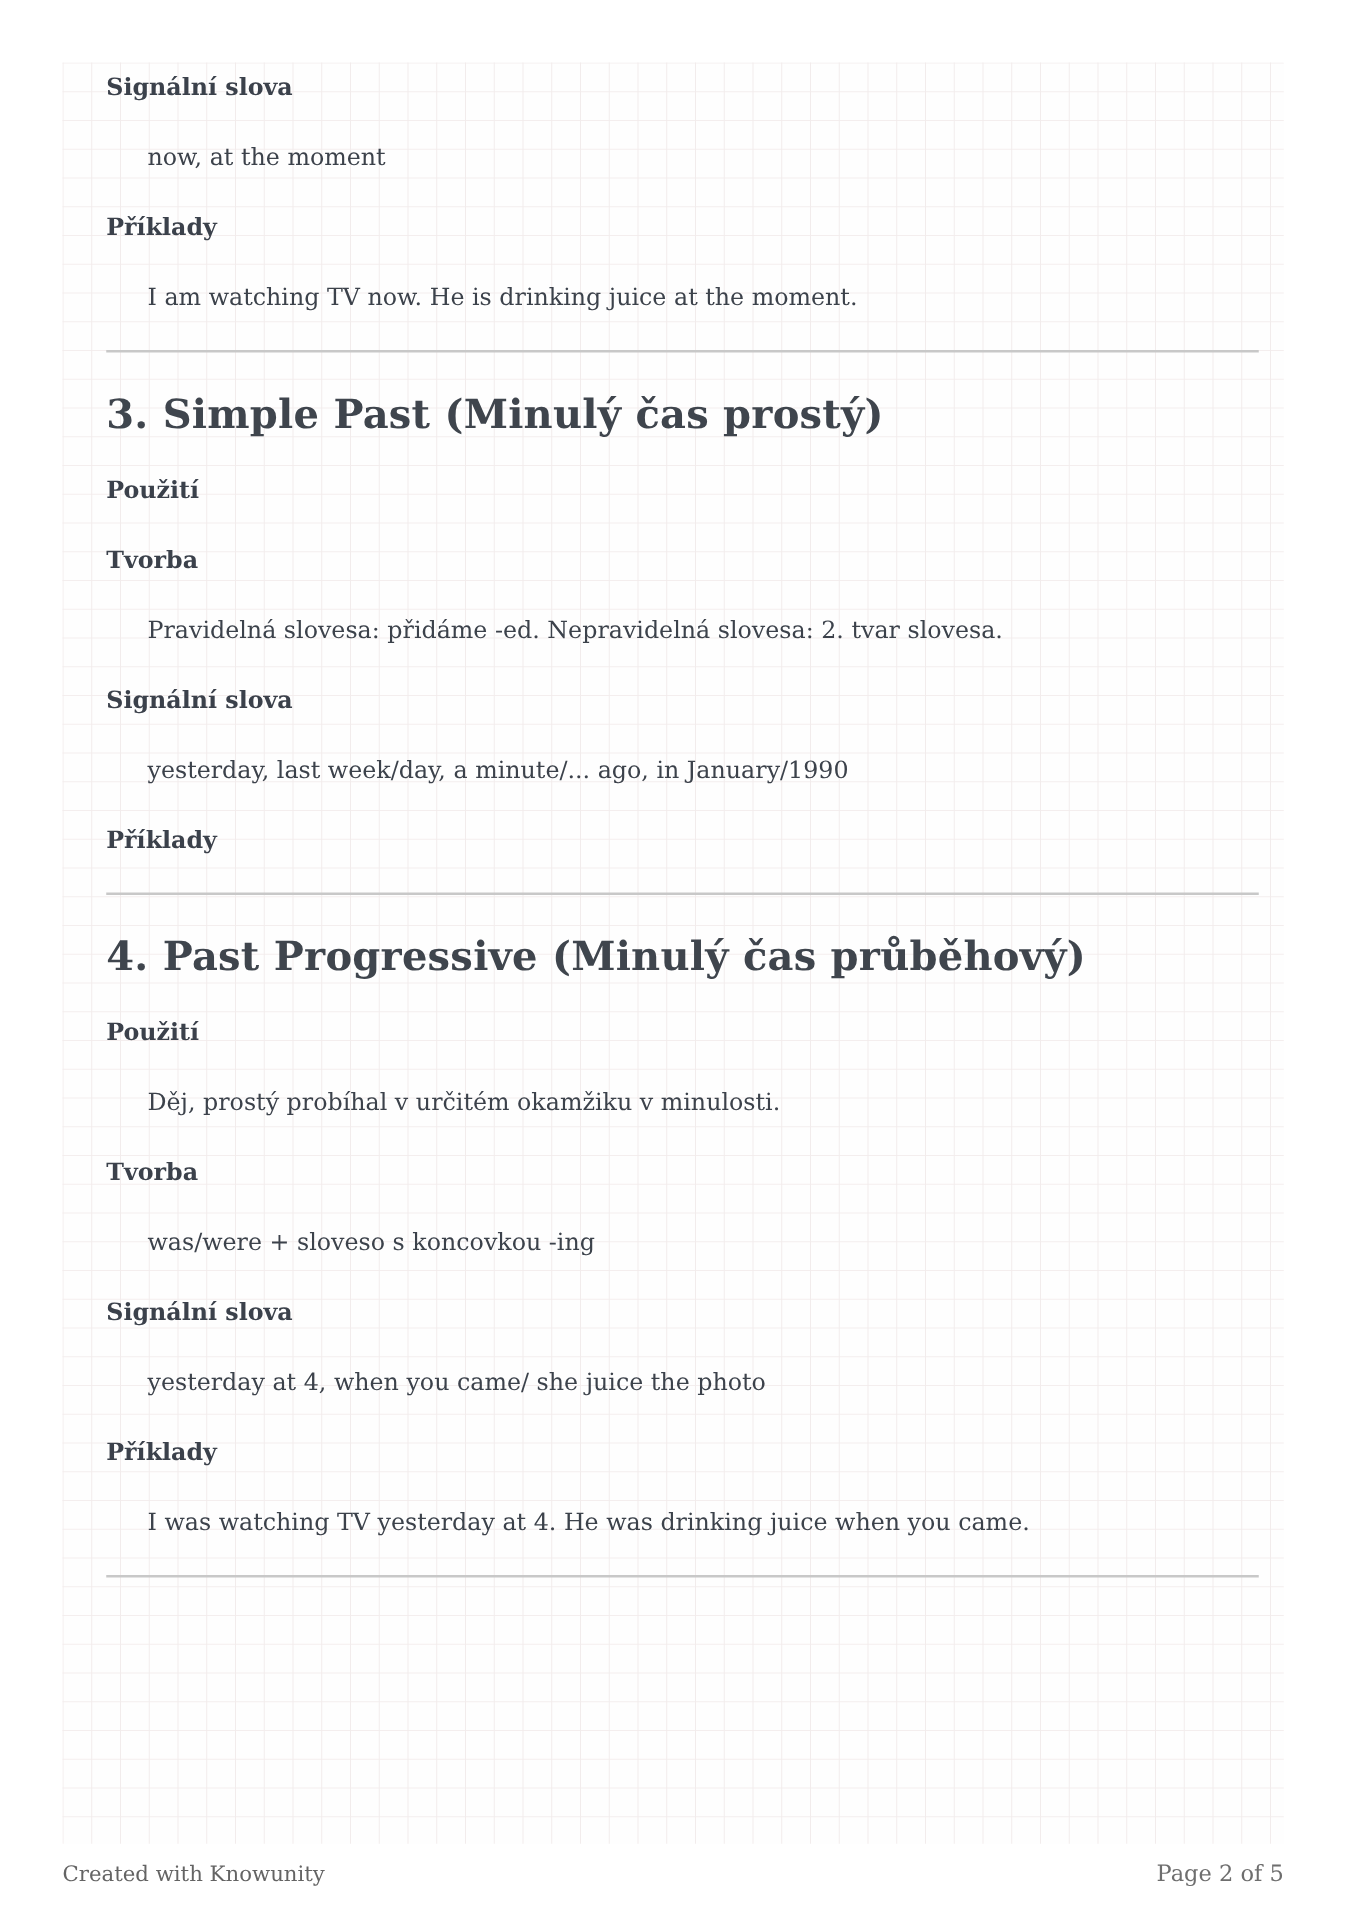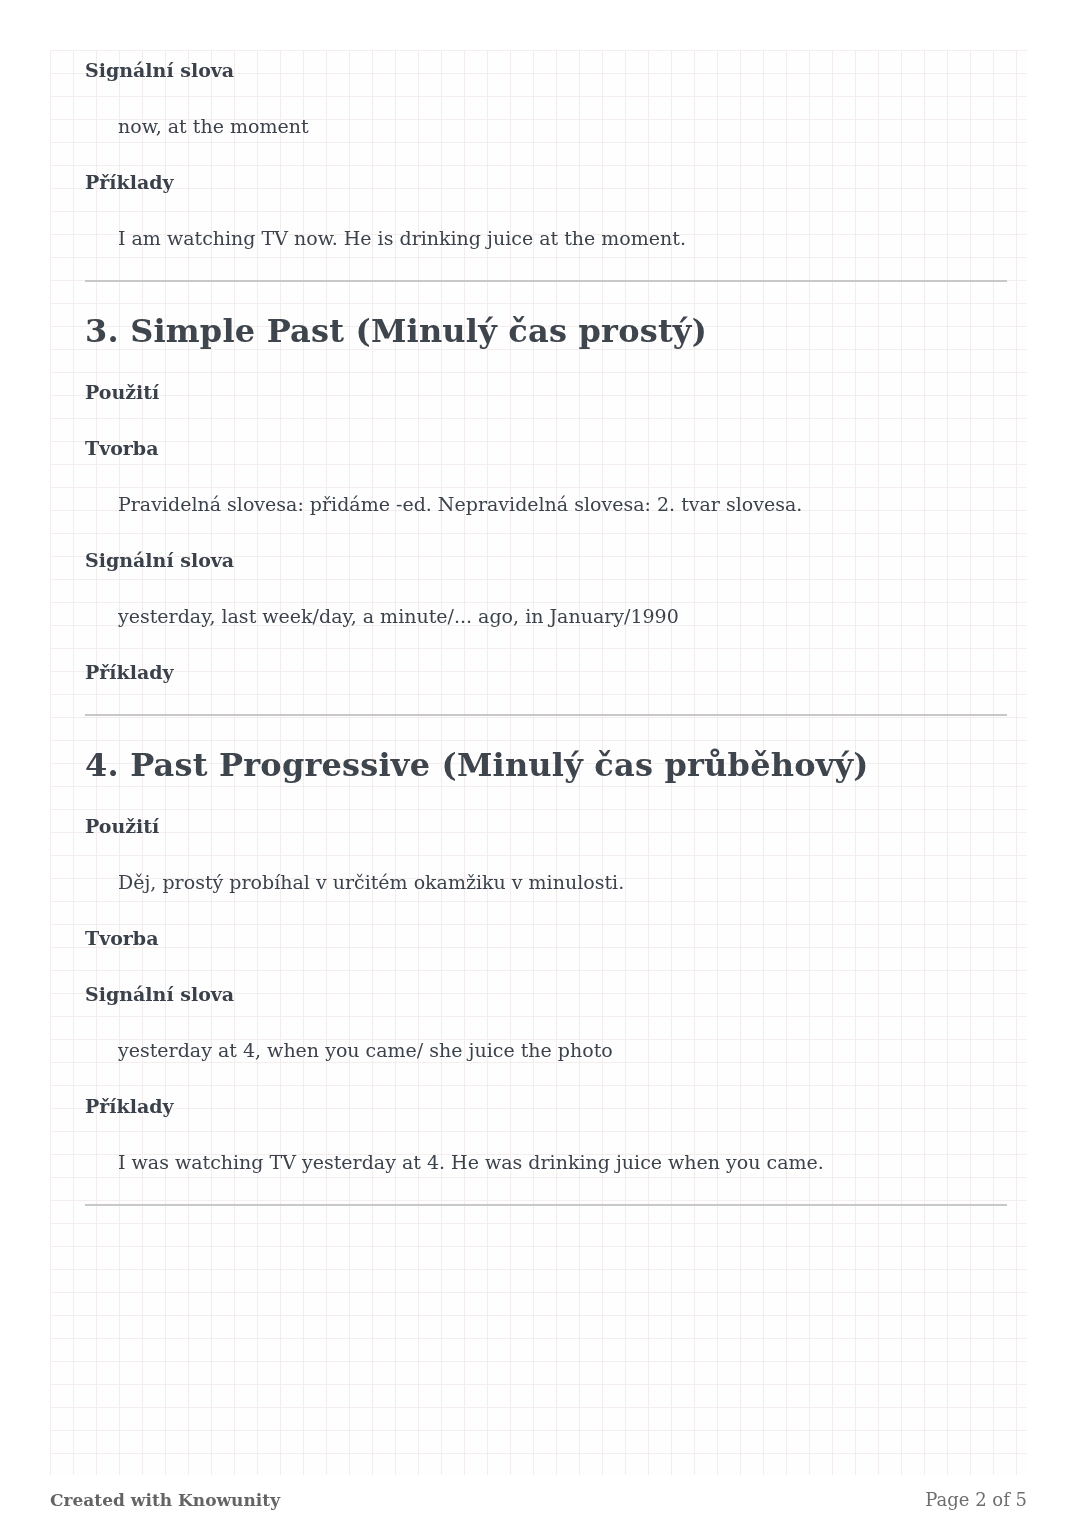--- a/index.html
+++ b/index.html
@@ -60,21 +60,21 @@
     position: absolute;
     left: 50px;
     width: 977px;
     top: 1489px;
     display: flex;
     justify-content: space-between;
     align-items: baseline;
   }
   .footer-left {
     font-size: 17px;
-    font-weight: bold;
+    font-weight: normal;
     color: #646464;
   }
   .footer-right {
     font-size: 18px;
     font-weight: normal;
     color: #6e6e6e;
     text-align: right;
   }
 </style>
 </head>
@@ -97,20 +97,21 @@
     <h3 class="sub">Signální slova</h3>
     <p class="para">yesterday, last week/day, a minute/... ago, in January/1990</p>
     <h3 class="sub">Příklady</h3>
 
     <hr class="divider">
 
     <h2 class="big">4. Past Progressive (Minulý čas průběhový)</h2>
     <h3 class="sub">Použití</h3>
     <p class="para">Děj, prostý probíhal v určitém okamžiku v minulosti.</p>
     <h3 class="sub">Tvorba</h3>
+    <p class="para">was/were + sloveso s koncovkou -ing</p>
     <h3 class="sub">Signální slova</h3>
     <p class="para">yesterday at 4, when you came/ she juice the photo</p>
     <h3 class="sub">Příklady</h3>
     <p class="para">I was watching TV yesterday at 4. He was drinking juice when you came.</p>
 
     <hr class="divider">
 
   </div>
 </div>
 

